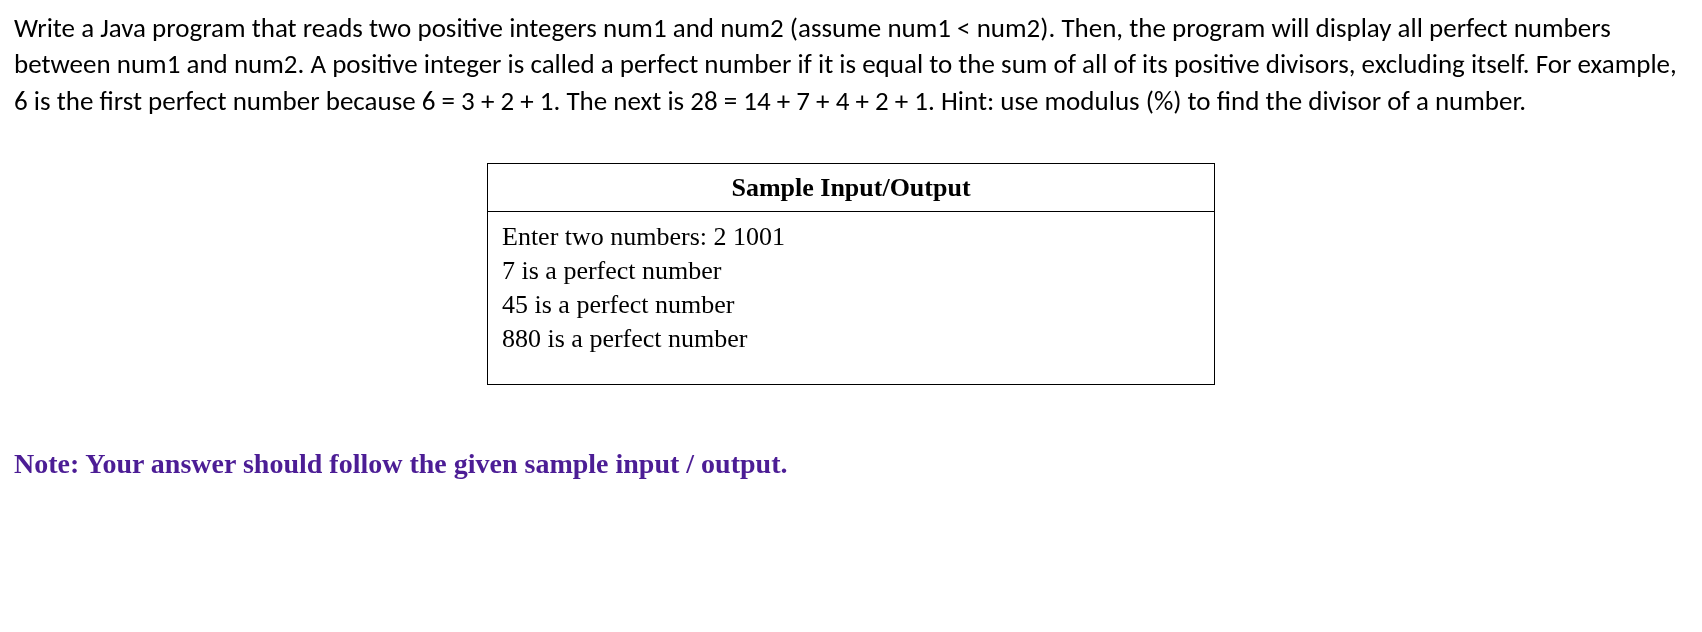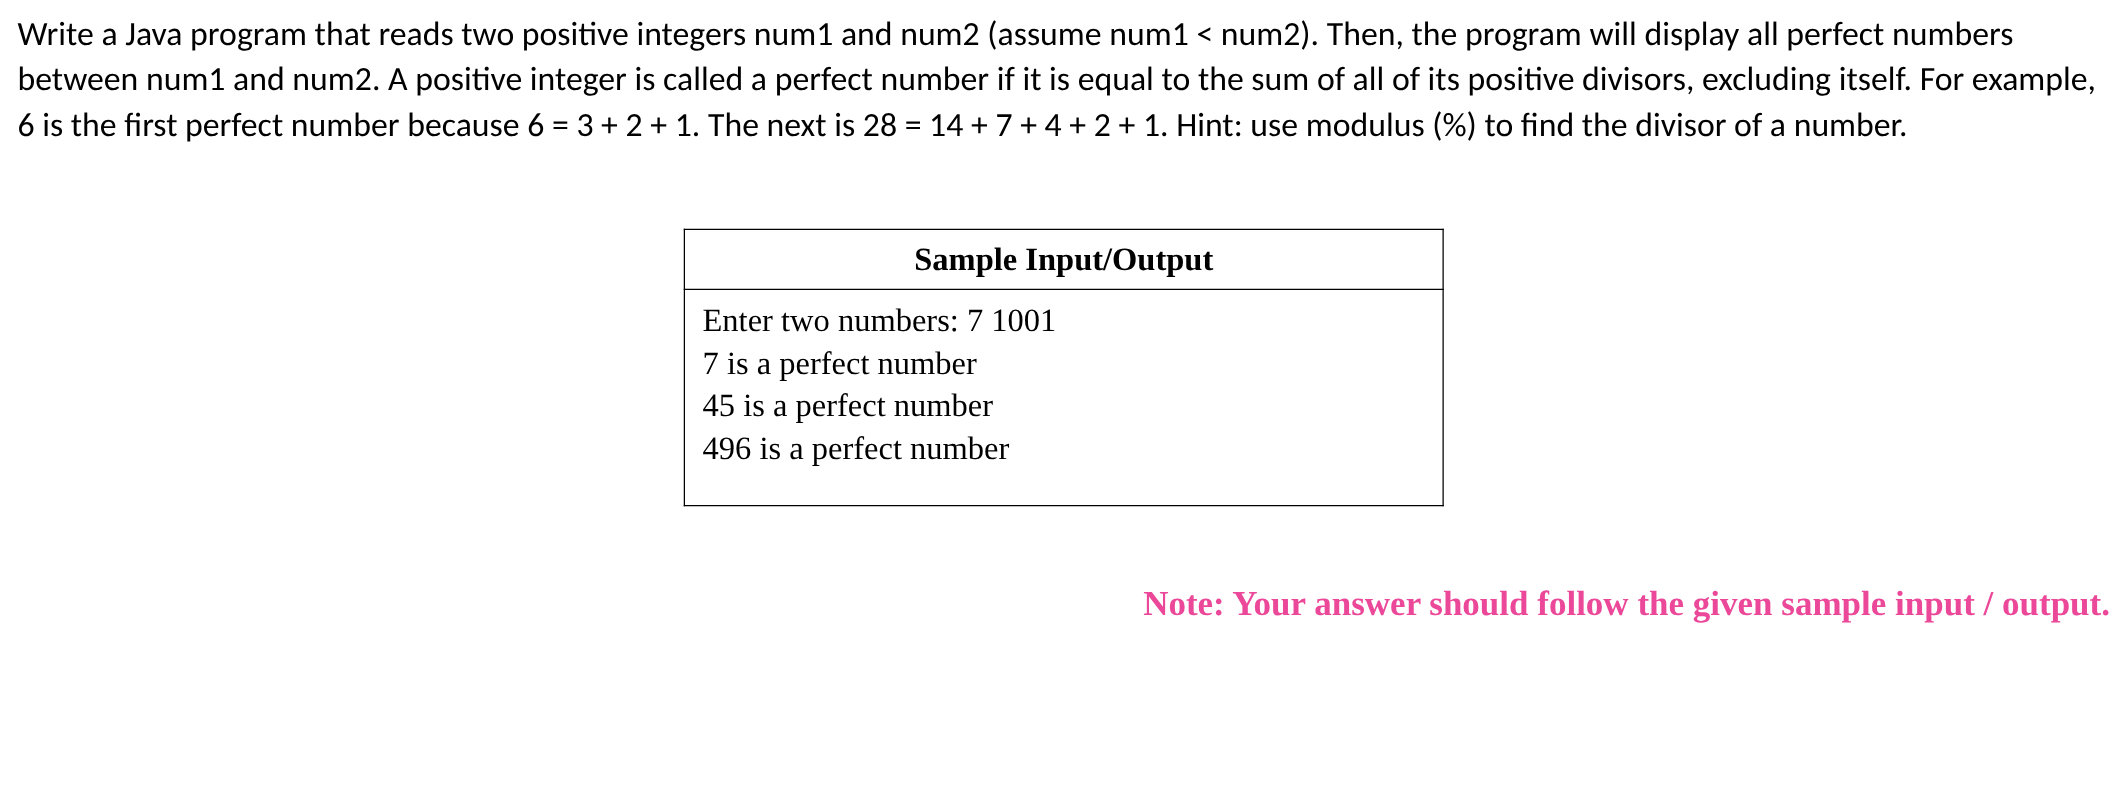--- a/index.html
+++ b/index.html
@@ -10,76 +10,76 @@
     body {
       font-family: Calibri, Arial, sans-serif;
       font-size: 27px;
       line-height: 1.35;
       color: #000;
       background: #fff;
       padding: 10px 14px;
       width: 1702px;
     }
     .question-text {
-      margin-bottom: 64px;
+      margin-bottom: 44px;
     }
     .table-container {
       display: flex;
       justify-content: center;
       margin-bottom: 60px;
     }
     .sample-table {
       border-collapse: collapse;
-      width: 608px;
+      width: 728px;
       font-family: 'Times New Roman', Times, serif;
       font-size: 26px;
     }
     .sample-table th {
       border: 1.5px solid #000;
       padding: 6px 10px;
       text-align: center;
       font-weight: bold;
     }
     .sample-table td {
       border: 1.5px solid #000;
       padding: 8px 14px 28px 14px;
       text-align: left;
       vertical-align: top;
       line-height: 1.3;
     }
     .note {
       width: 100%;
-      text-align: right;
+      text-align: left;
       font-family: 'Times New Roman', Times, serif;
       font-size: 28px;
       font-weight: bold;
-      color: #ec4899;
+      color: #4c1d95;
     }
     .output-line {
       display: block;
     }
   </style>
 </head>
 <body>
 
 <div class="question-text">Write a Java program  that reads two positive integers num1 and num2 (assume num1 &lt; num2). Then, the program will display all perfect numbers between num1 and num2. A positive integer is called a perfect number if it is equal to the sum of all of its positive divisors, excluding itself. For example, 6 is the first perfect number because 6 = 3 + 2 + 1. The next is 28 = 14 + 7 + 4 + 2 + 1. Hint: use modulus (%) to find the divisor of a number.</div>
 
 <div class="table-container">
   <table class="sample-table">
     <thead>
       <tr>
         <th>Sample Input/Output</th>
       </tr>
     </thead>
     <tbody>
       <tr>
         <td>
-          <span class="output-line">Enter two numbers: 7  1001</span>
+          <span class="output-line">Enter two numbers: 2  1001</span>
           <span class="output-line">7 is a perfect number</span>
           <span class="output-line">45 is a perfect number</span>
-          <span class="output-line">496 is a perfect number</span>
+          <span class="output-line">880 is a perfect number</span>
         </td>
       </tr>
     </tbody>
   </table>
 </div>
 
 <div class="note">Note: Your answer should follow the given sample input / output.</div>
 
 </body></html>

